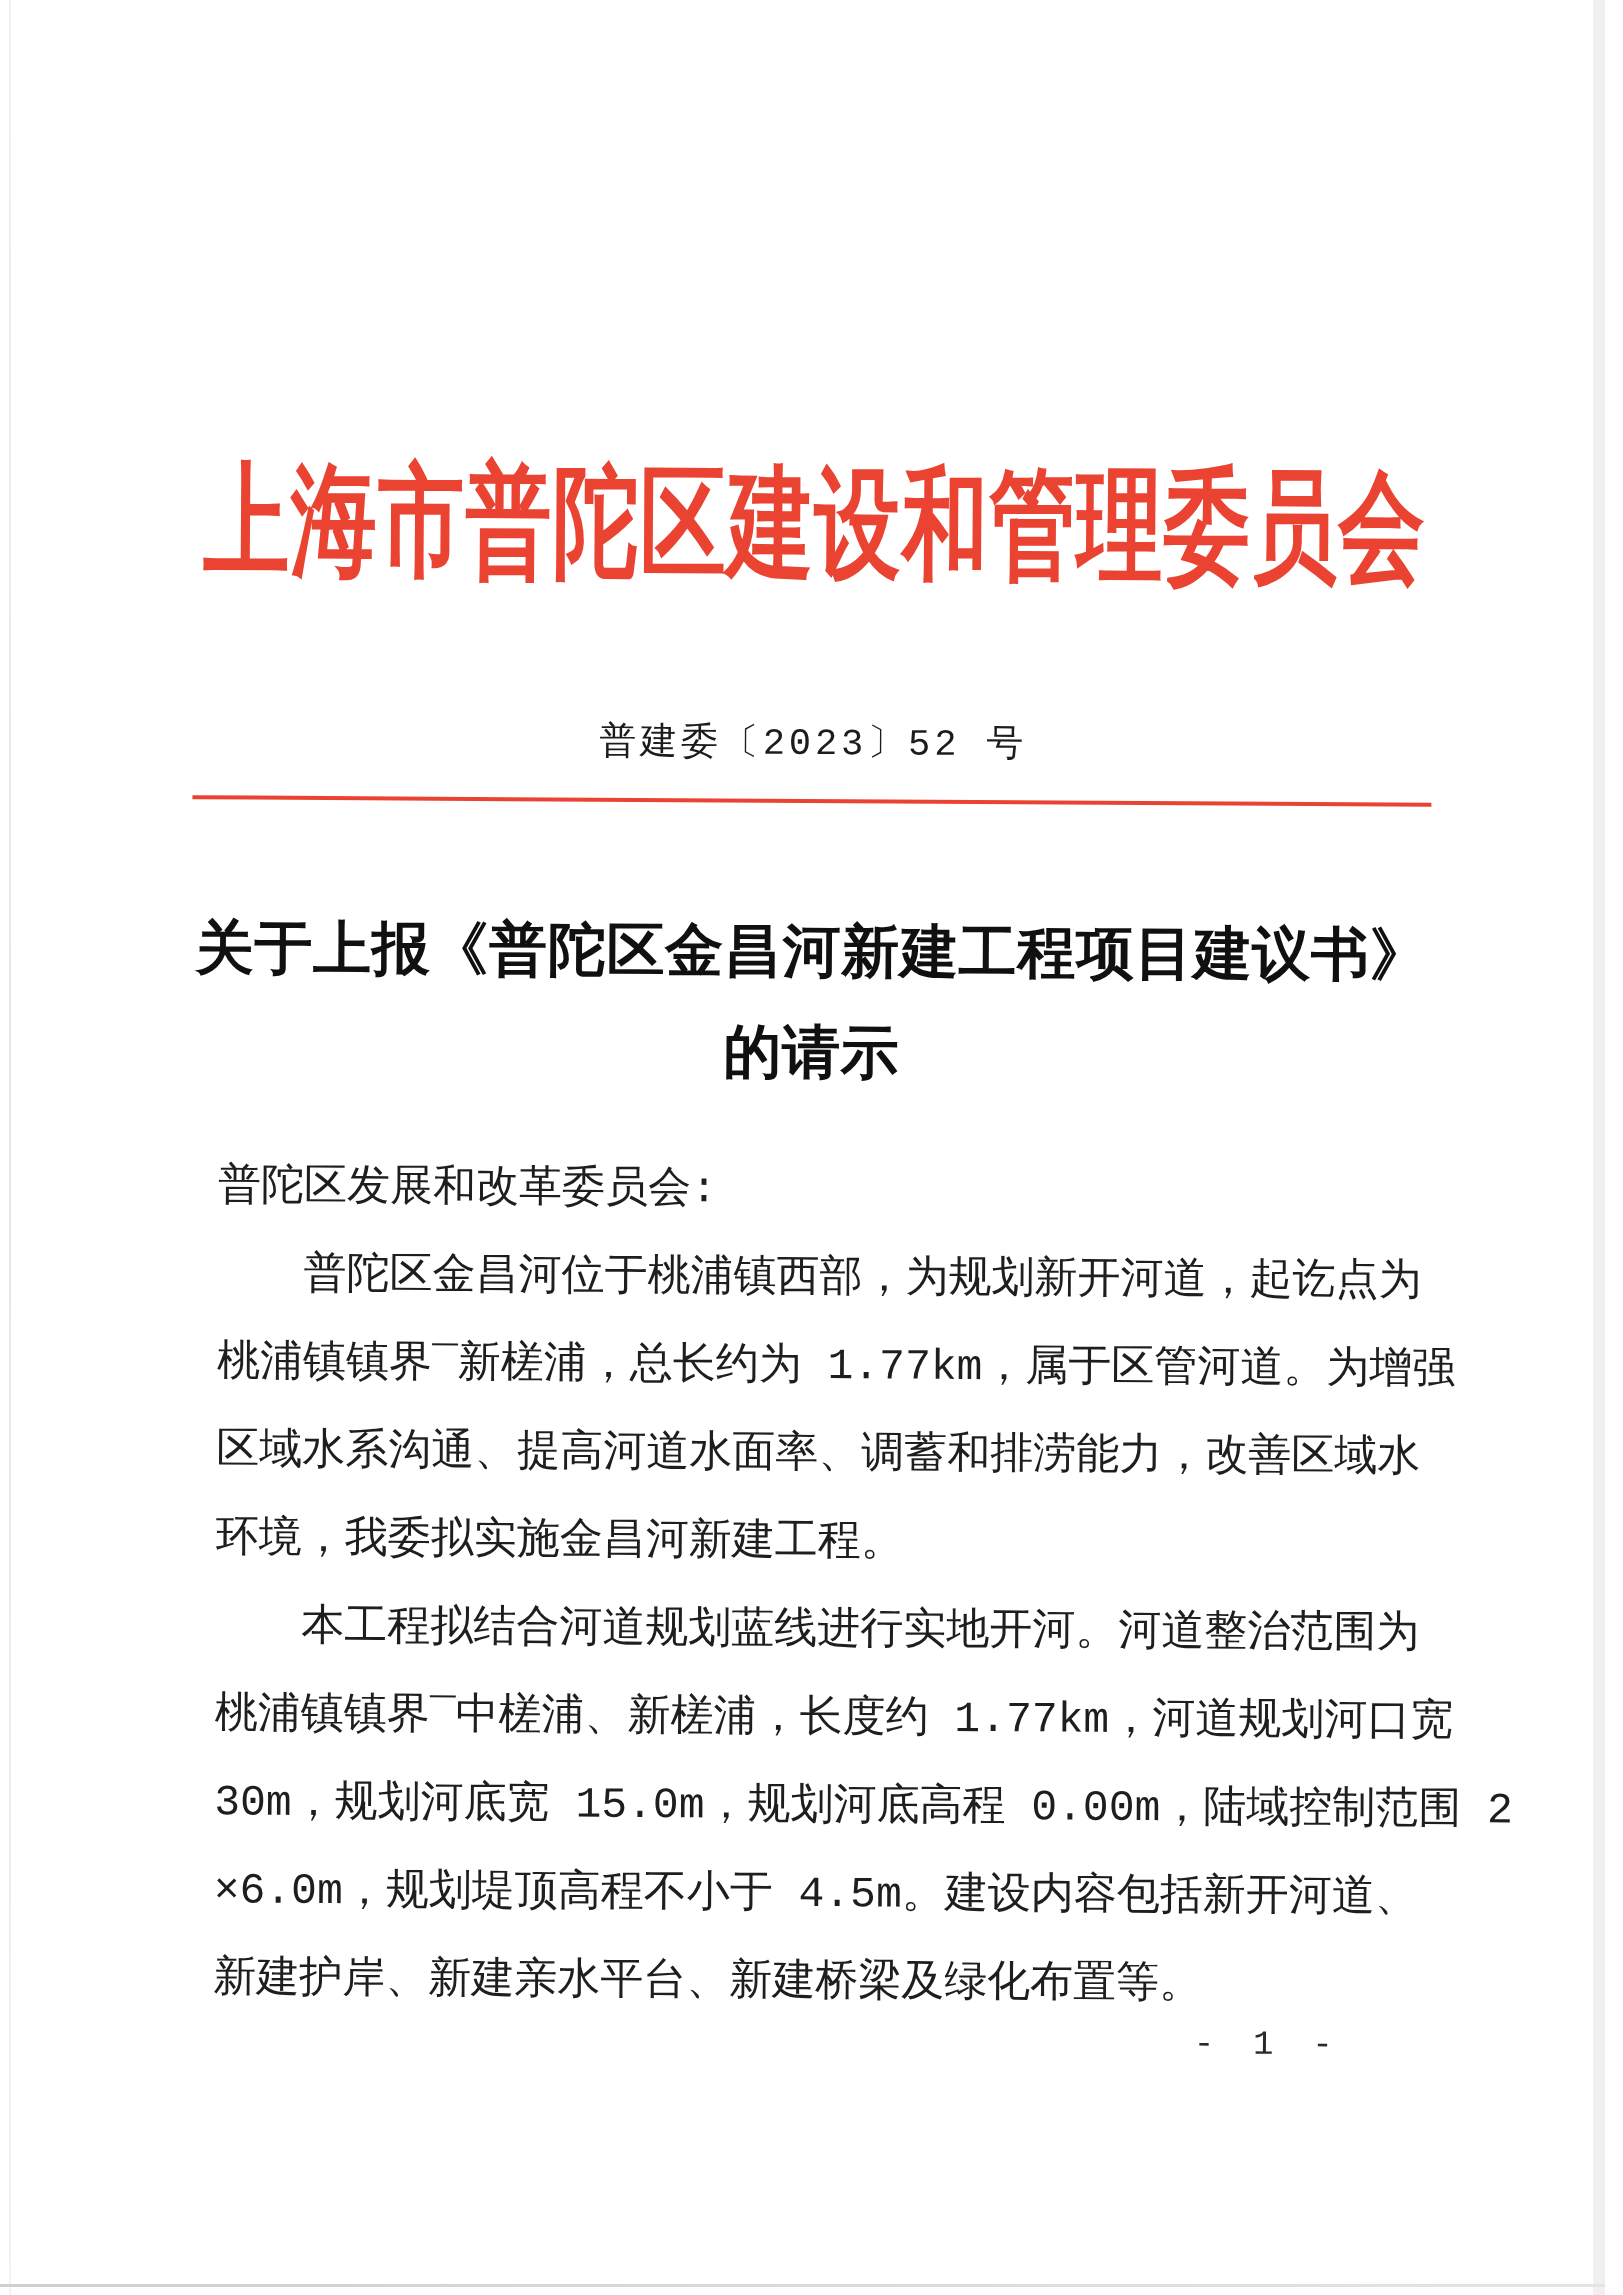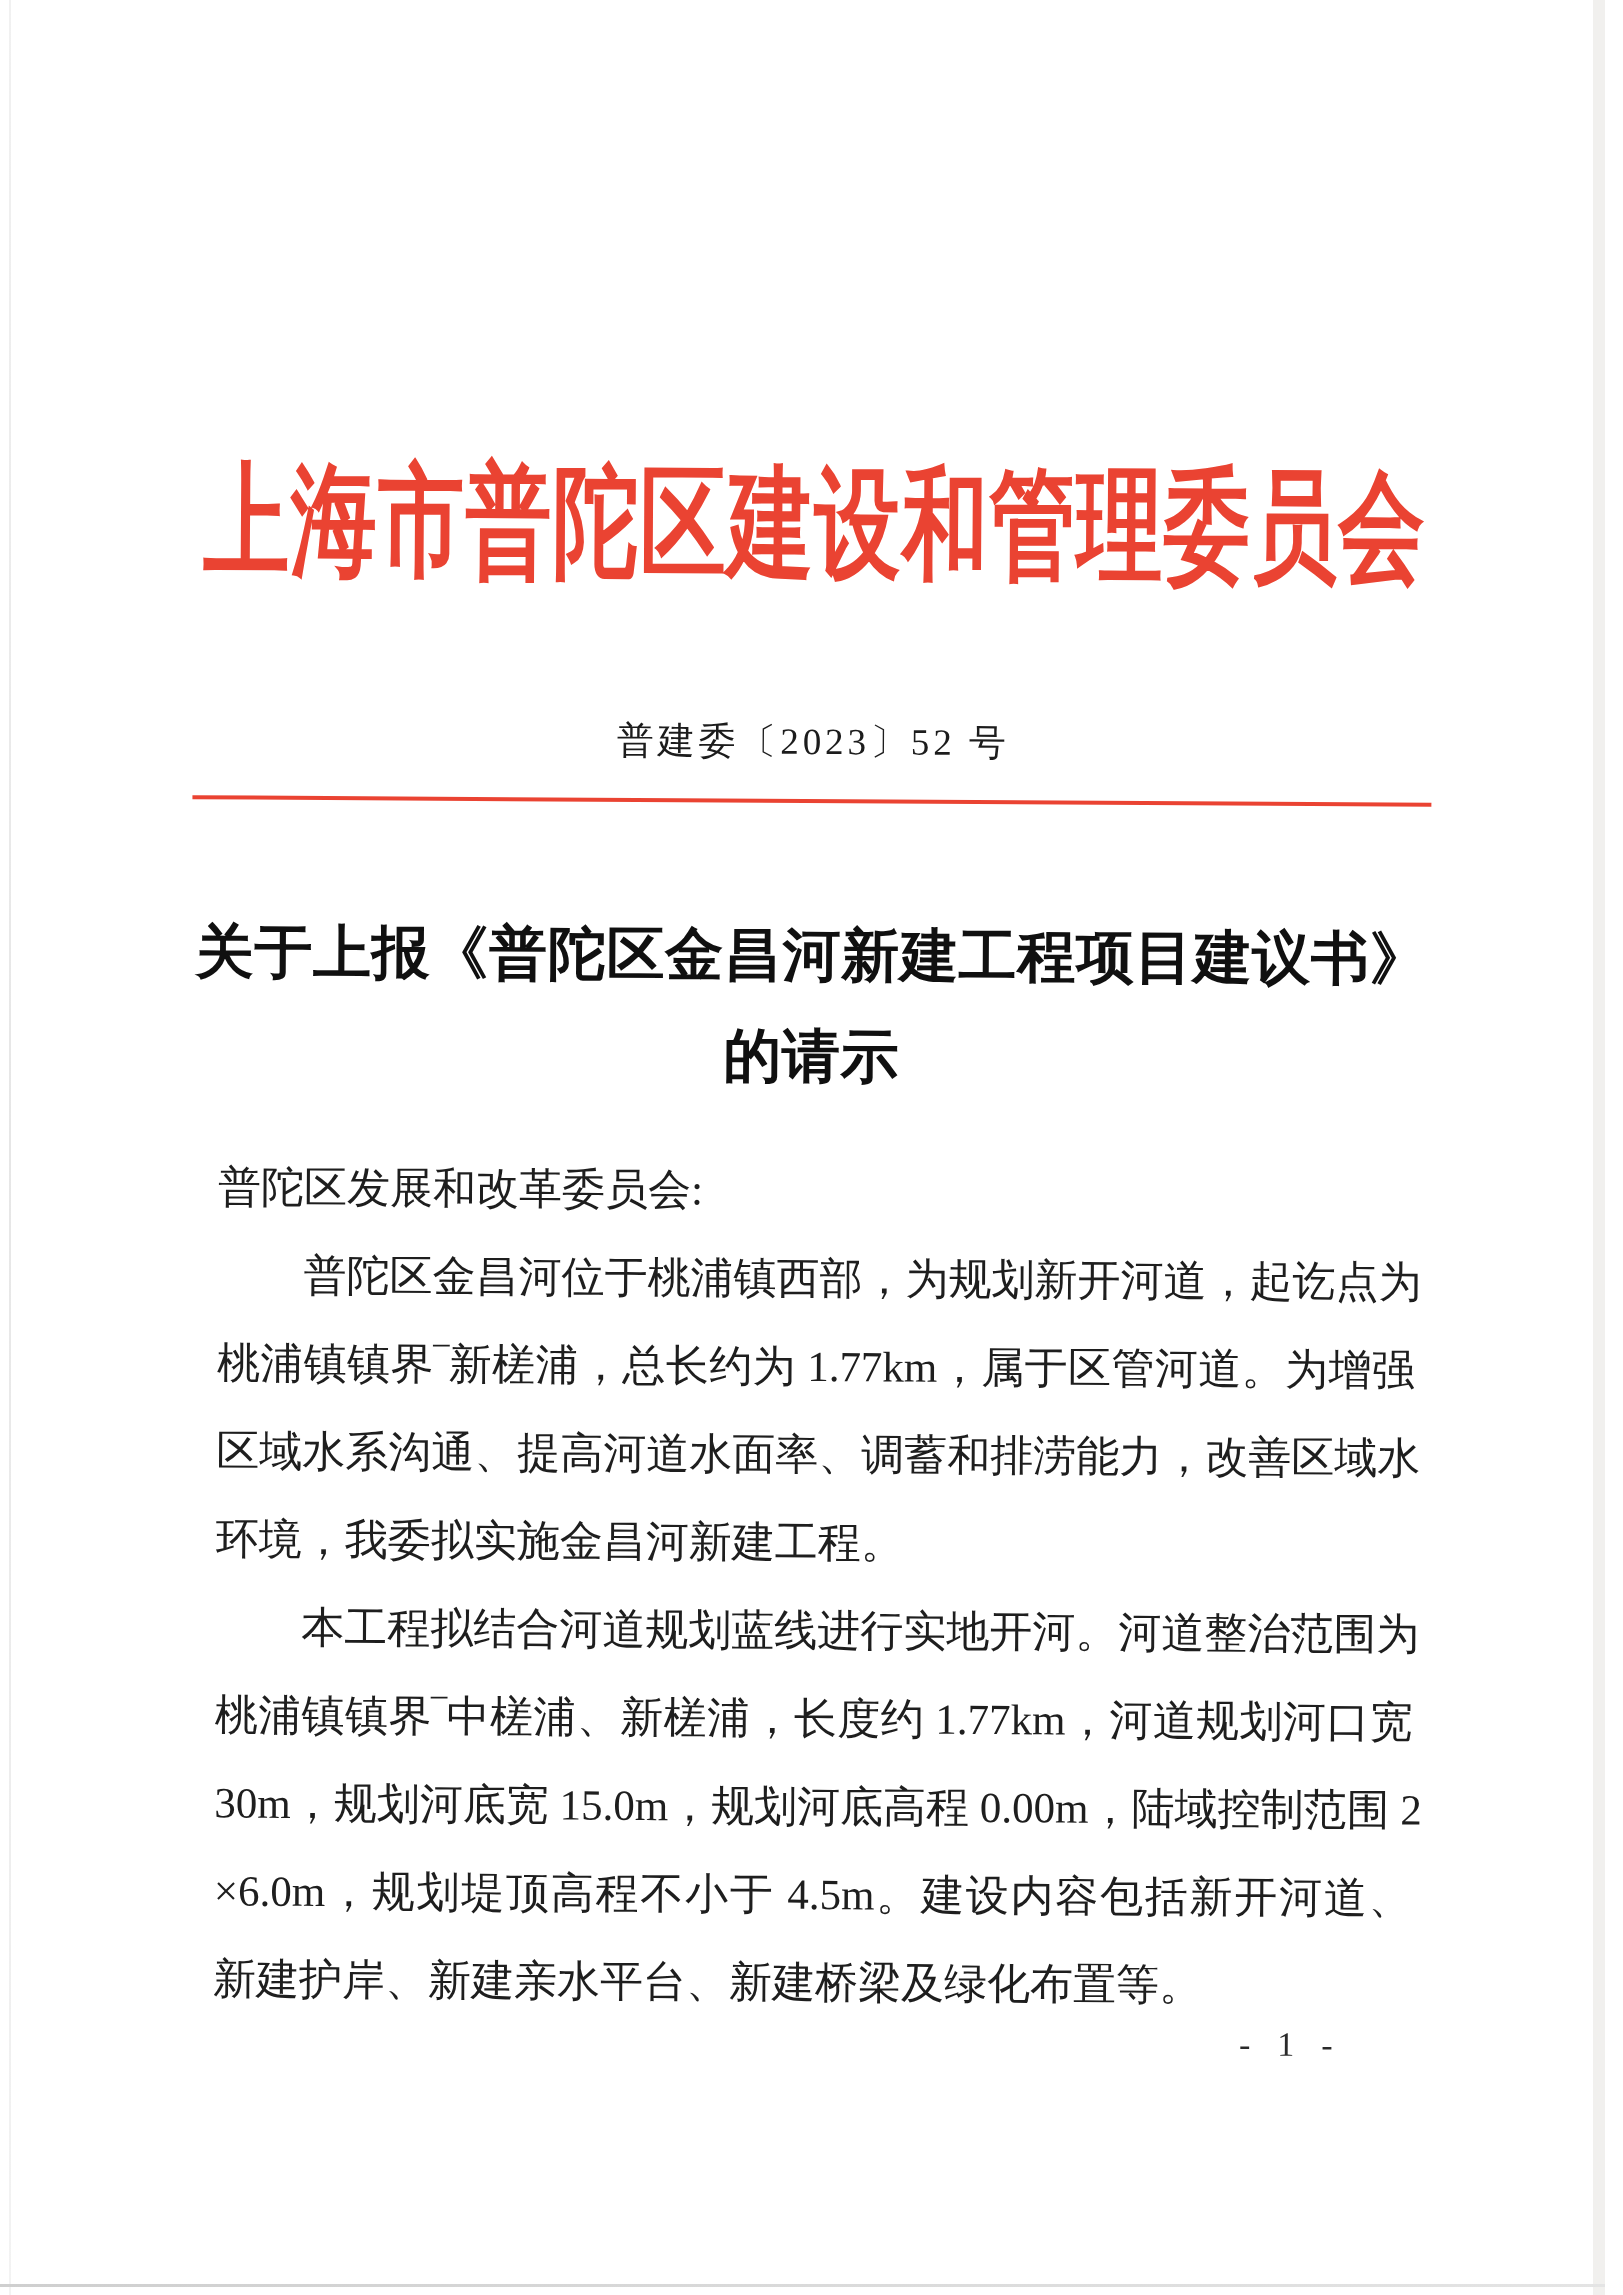--- a/index.html
+++ b/index.html
@@ -1,21 +1,21 @@
 <!DOCTYPE html>
 <html style="font-size:10.5px"><head>
 <meta charset="utf-8">
 <style>
   html,body{margin:0;padding:0;background:#ffffff;}
   #sheet{
     position:relative;
     width:1623px;height:2295px;
     background:#ffffff;
     overflow:hidden;
-    font-family:Liberation Serif, serif;
+    font-family:Liberation Mono, monospace;
   }
   
   #print{
     position:absolute;inset:0;
     transform:rotate(0.35deg);
     transform-origin:50% 45%;
   }
   .issuer{
     position:absolute;top:452px;left:0;width:100%;
     text-align:center;

